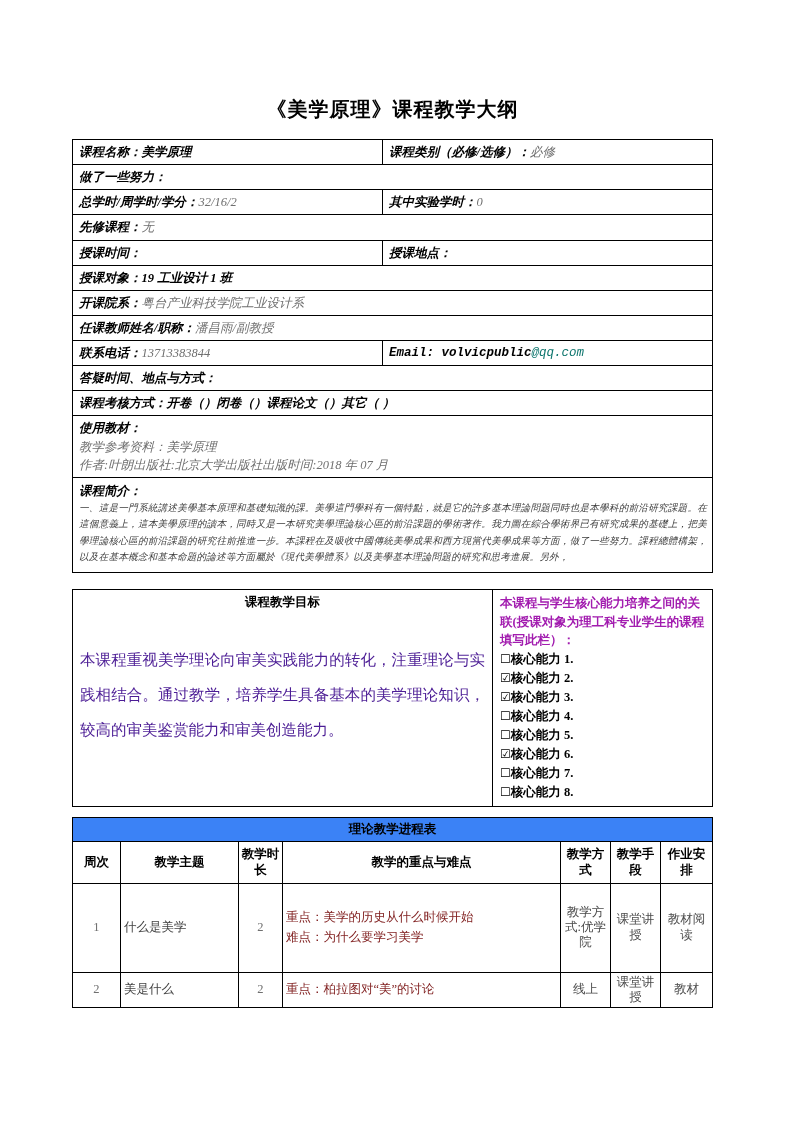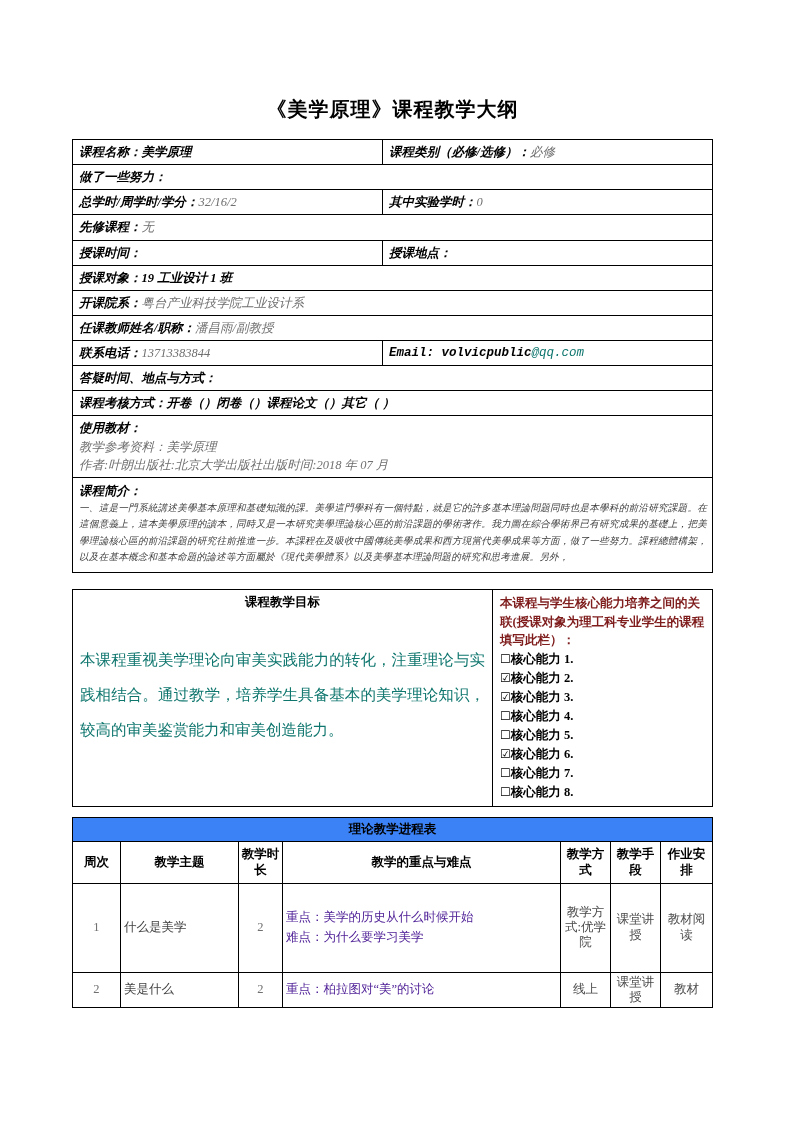--- a/index.html
+++ b/index.html
@@ -101,29 +101,29 @@
   }
   .obj-head {
     font-weight: bold;
     font-size: 12.5px;
     text-align: center;
     padding-bottom: 22px;
   }
   .obj-text {
     font-size: 15.5px;
     line-height: 2.25;
-    color: #0f766e;
+    color: #4c1d95;
     text-align: justify;
     padding-top: 10px;
   }
   .cap-title {
     font-weight: bold;
     font-size: 12.5px;
     line-height: 1.5;
-    color: #7f1d1d;
+    color: #a21caf;
   }
   .cap-list {
     margin: 0;
     padding: 0;
     list-style: none;
   }
   .cap-list li {
     font-weight: bold;
     font-size: 12.5px;
     line-height: 1.52;
@@ -164,21 +164,21 @@
     color: #6f6f6f;
     font-size: 13px;
   }
   td.c-topic {
     text-align: left;
     color: #444;
     font-size: 13.5px;
     padding-left: 8px;
   }
   td.c-points {
-    color: #4c1d95;
+    color: #7f1d1d;
     font-size: 13px;
     line-height: 1.55;
     padding-left: 10px;
   }
   td.c-narrow {
     text-align: center;
     color: #4a4a4a;
     font-size: 12.5px;
     line-height: 1.22;
     word-break: break-all;

